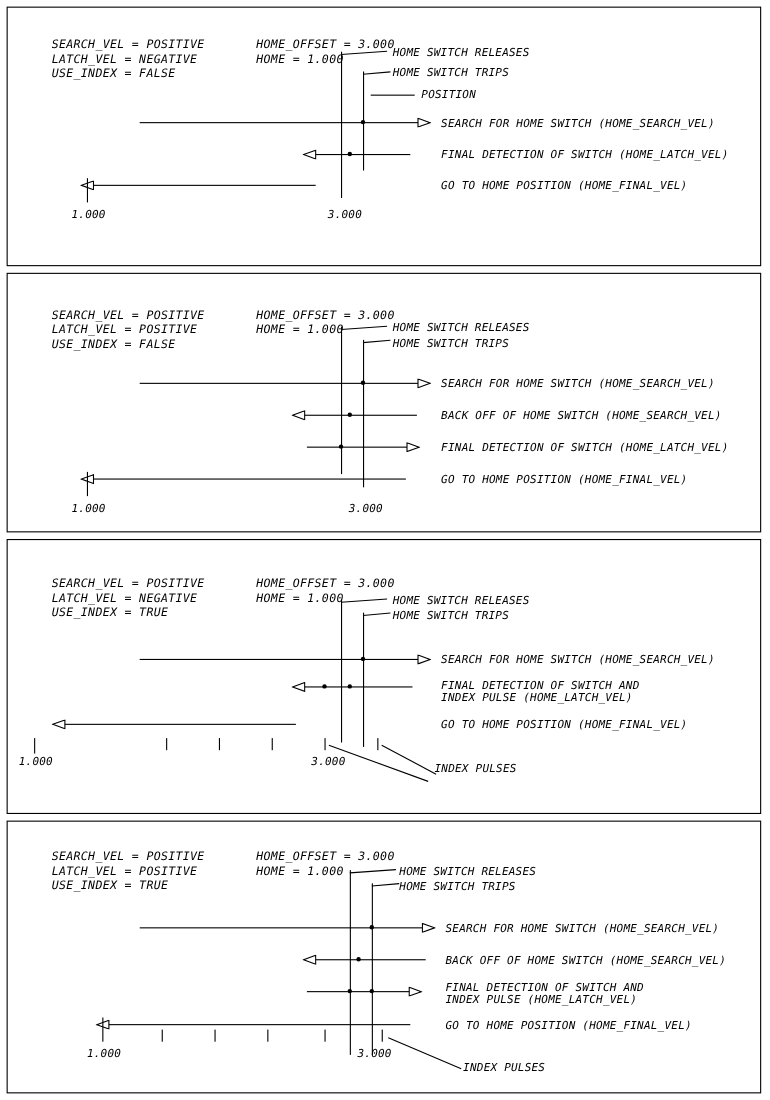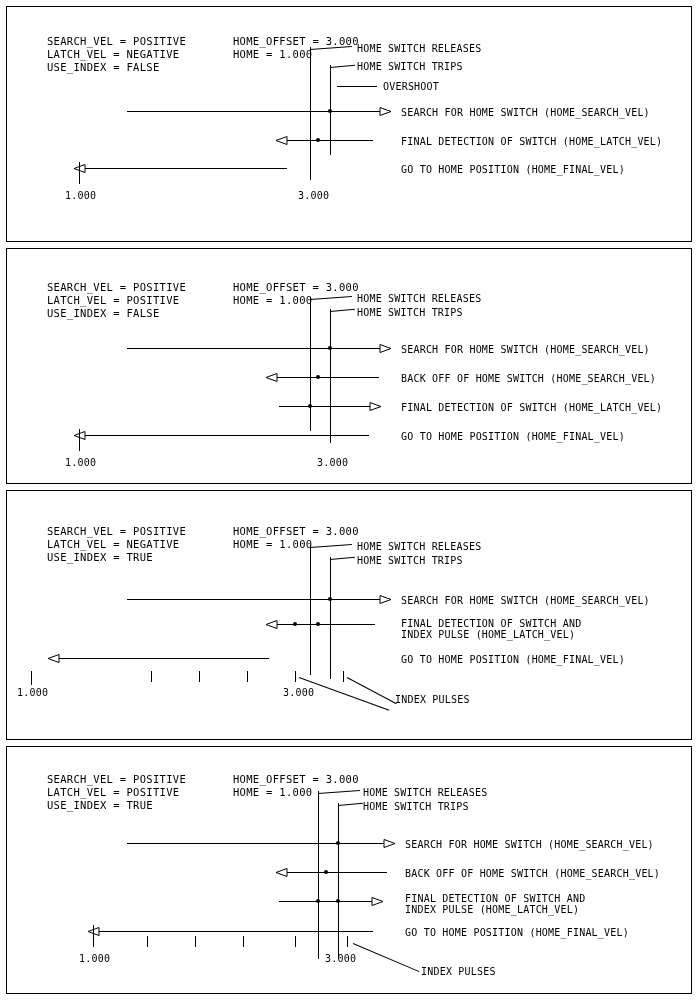--- a/index.html
+++ b/index.html
@@ -1,17 +1,17 @@
 <!DOCTYPE html>
 <html><head>
 <meta charset="utf-8">
 <style>
   html,body{margin:0;padding:0;background:#ffffff;}
   body{width:700px;height:1000px;font-family:"DejaVu Sans Mono",monospace;color:#000;}
-  .page{position:relative;width:700px;height:1000px;}
+  .page{position:relative;width:700px;height:1000px;font-style:italic;}
   .panel{position:absolute;left:6px;width:686px;border:1px solid #000;box-sizing:border-box;background:#fff;}
   #panel0{top:6px;height:236px;}
   #panel1{top:248px;height:236px;}
   #panel2{top:490px;height:250px;}
   #panel3{top:746px;height:248px;}
   .inner{position:relative;width:100%;height:100%;}
   .txt{position:absolute;font-family:"DejaVu Sans Mono",monospace;font-size:10.5px;letter-spacing:0.3px;white-space:pre;line-height:13px;}
   .lbl{position:absolute;font-family:"DejaVu Sans Mono",monospace;font-size:10px;letter-spacing:0.2px;white-space:pre;line-height:12px;}
   .hline{position:absolute;height:0;border-top:1px solid #000;}
   .vline{position:absolute;width:0;border-left:1px solid #000;}
@@ -37,21 +37,21 @@
 
       <div class="vline" style="left:303px;top:40px;height:133px;"></div>
       <div class="vline" style="left:323px;top:58px;height:90px;"></div>
 
       <div class="leadline" style="left:303px;top:42px;width:42px;transform:rotate(-4deg);"></div>
       <div class="leadline" style="left:323px;top:60px;width:25px;transform:rotate(-5deg);"></div>
       <div class="leadline" style="left:330px;top:79px;width:40px;"></div>
 
       <div class="lbl" style="left:350px;top:36px;">HOME SWITCH RELEASES</div>
       <div class="lbl" style="left:350px;top:54px;">HOME SWITCH TRIPS</div>
-      <div class="lbl" style="left:376px;top:74px;">OVERSHOOT</div>
+      <div class="lbl" style="left:376px;top:74px;">POSITION</div>
 
       <div class="hline" style="left:120px;top:104px;width:258px;"></div>
       <div class="dot" style="left:321px;top:102px;"></div>
       <div class="hollowR" style="left:372px;top:100px;">
         <svg width="13" height="9" viewBox="0 0 13 9">
             <polygon points="1,0.5 12,4.5 1,8.5" fill="#fff" stroke="#000" stroke-width="1"></polygon>
           </svg>
       </div>
       <div class="lbl" style="left:394px;top:100px;">SEARCH FOR HOME SWITCH (HOME_SEARCH_VEL)</div>
 

